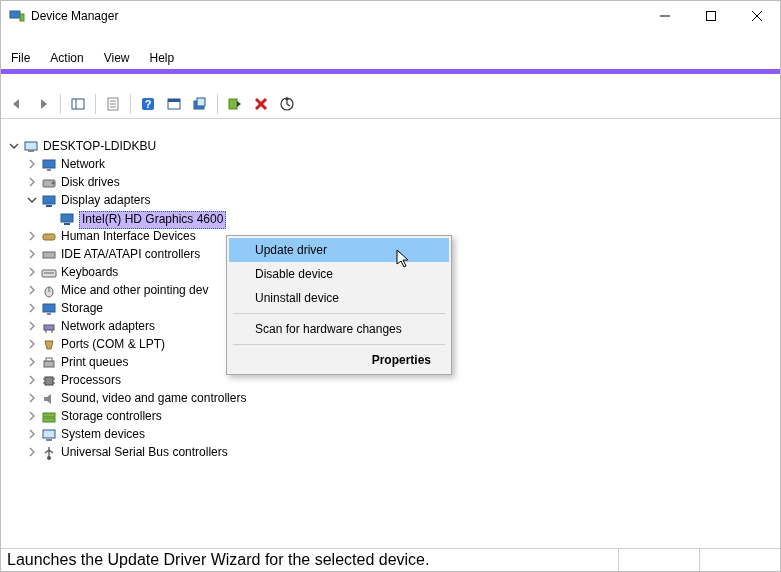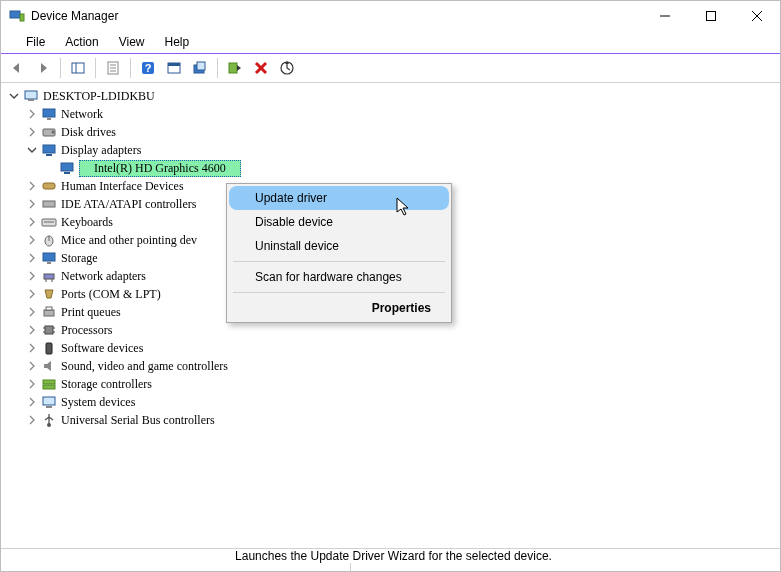--- a/index.html
+++ b/index.html
@@ -15,20 +15,21 @@
     user-select: none;
   }
   .window {
     width: 781px;
     height: 572px;
     border: 1px solid #bdbdbd;
     box-sizing: border-box;
     display: flex;
     flex-direction: column;
     background: #fff;
+    gap: 16px;
   }
   
   .titlebar {
     height: 30px;
     display: flex;
     align-items: center;
     padding-left: 8px;
     background: #fff;
   }
   .titlebar .title-text {
@@ -46,22 +47,22 @@
     width: 46px; height: 30px;
     display: flex; align-items: center; justify-content: center;
     font-family: "Segoe UI Symbol", sans-serif;
     font-size: 10px;
   }
   
   .menubar {
     height: 22px;
     display: flex;
     align-items: center;
-    padding-left: 15px;
-    border-bottom: 1px solid #8b5cf6;
+    padding-left: 0;
+    border-bottom: 5px solid #8b5cf6;
     text-align: right;
   }
   .menubar .menu-item {
     padding: 2px 10px;
     font-size: 12px;
   }
   
   .toolbar {
     height: 28px;
     display: flex;
@@ -83,80 +84,76 @@
   .content {
     flex: 1;
     overflow: auto;
     padding: 4px 2px;
     position: relative;
   }
   .tree ul { list-style: none; margin: 0; padding: 0 0 0 18px; }
   .tree > ul { padding-left: 4px; }
   .row {
     display: flex;
-    align-items: center;
     height: 18px;
     white-space: nowrap;
-    font-family: Liberation Serif, serif;
   }
   .expander {
     width: 14px; height: 14px;
     display: inline-flex; align-items: center; justify-content: center;
     margin-right: 2px;
     color: #5a5a5a;
   }
   .expander svg { display: block; }
   .dev-icon {
     width: 16px; height: 16px; margin-right: 4px;
     display: inline-flex; align-items: center; justify-content: center;
   }
   .label { font-size: 12px; }
   .selected {
-    background: #86efac;
+    background: #c4b5fd;
     border: 1px dotted #1a5da8;
-    padding: 0 14px;
+    padding: 0 2px;
   }
   
   .context-menu {
     position: absolute;
     left: 225px;
     top: 100px;
     width: 220px;
     background: #f2f2f2;
     border: 1px solid #a8a8a8;
     box-shadow: 3px 3px 6px rgba(0,0,0,0.25);
     padding: 2px;
     font-size: 12px;
     z-index: 10;
   }
   .cm-item {
     padding: 5px 18px 5px 26px;
-    border-radius: 8px;
   }
   .cm-item.highlight {
     background: #91c9f7;
   }
   .cm-item.bold { font-weight: bold; text-align: right; }
   .cm-sep {
     height: 1px; background: #d0d0d0; margin: 3px 4px;
   }
   .cursor {
     position: absolute;
     left: 395px; top: 114px;
     z-index: 20;
     pointer-events: none;
   }
   
   .statusbar {
     height: 22px;
     border-top: 1px solid #d0d0d0;
     display: flex;
     align-items: center;
-    font-size: 12px;
-    flex-direction: column;
+    font-size: 16px;
   }
   .statusbar .sb-main {
     flex: 1;
     padding-left: 6px;
   }
   .statusbar .sb-cell {
     width: 80px;
     border-left: 1px solid #d0d0d0;
     height: 100%;
   }
@@ -497,35 +494,20 @@
               </li>
             <li>
                 <div class="row">
               <span class="expander">
                     <svg width="10" height="10">
                       <path d="M3 1 L7 5 L3 9" fill="none" stroke="#888" stroke-width="1.3"></path>
                     </svg>
                   </span>
               <span class="dev-icon">
                     <svg width="16" height="16">
-                      <rect x="5" y="3" width="6" height="11" rx="1" fill="#555" stroke="#222"></rect>
-                    </svg>
-                  </span>
-              <span class="label">Software devices</span>
-            </div>
-              </li>
-            <li>
-                <div class="row">
-              <span class="expander">
-                    <svg width="10" height="10">
-                      <path d="M3 1 L7 5 L3 9" fill="none" stroke="#888" stroke-width="1.3"></path>
-                    </svg>
-                  </span>
-              <span class="dev-icon">
-                    <svg width="16" height="16">
                       <path d="M3 6 L6 6 L10 3 L10 13 L6 10 L3 10 Z" fill="#888"></path>
                     </svg>
                   </span>
               <span class="label">Sound, video and game controllers</span>
             </div>
               </li>
             <li>
                 <div class="row">
               <span class="expander">
                     <svg width="10" height="10">

